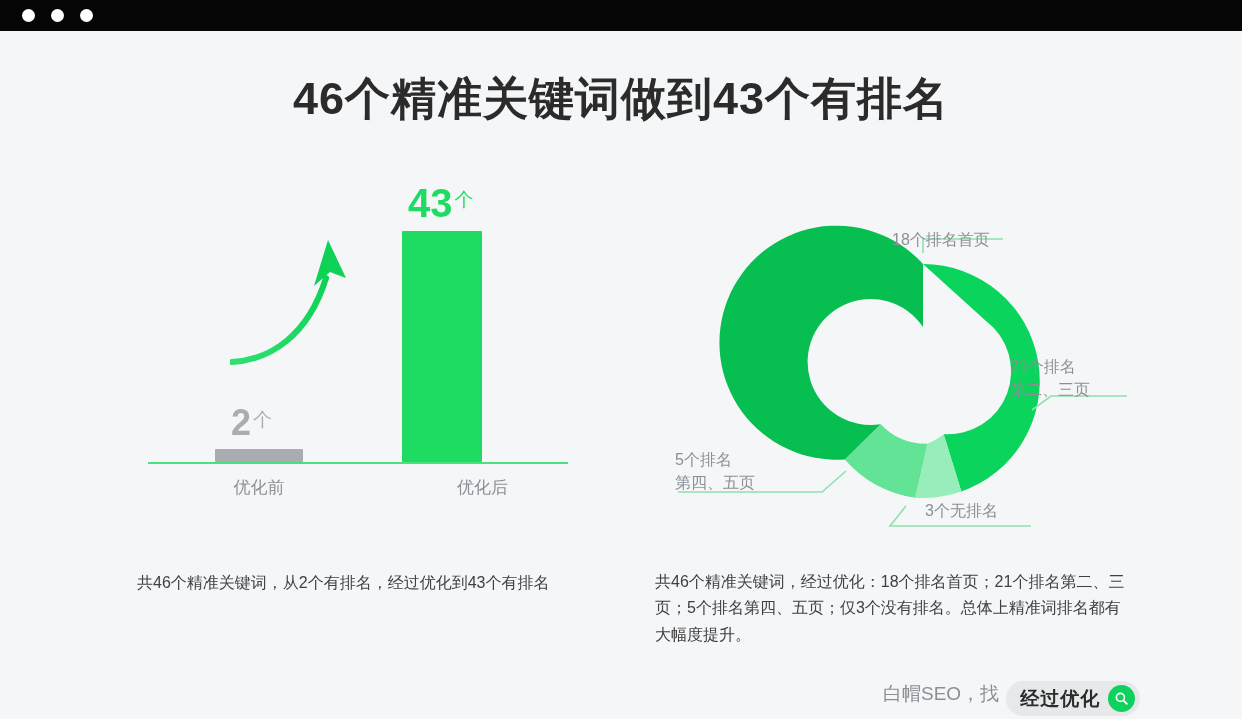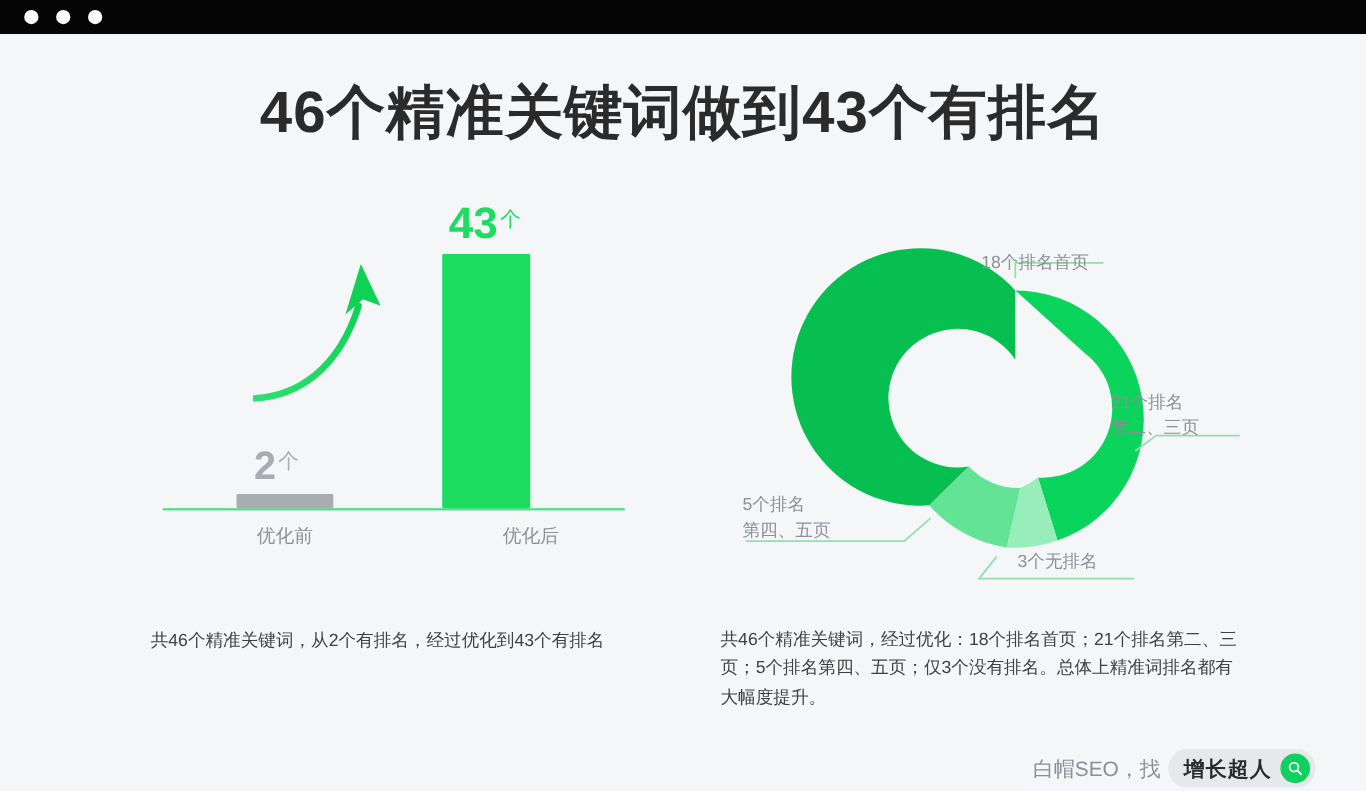--- a/index.html
+++ b/index.html
@@ -20,21 +20,21 @@
 
   
   .slide {
     position:absolute; top:31px; left:0; width:1242px; height:688px;
     background:#f4f6f8;
   }
 
   .page-title {
     position:absolute; top:42px; left:0; width:1242px;
     text-align:center;
-    font-size:53px; font-weight:bold; color:#2b2b2b;
+    font-size:45px; font-weight:bold; color:#2b2b2b;
     letter-spacing:1px; line-height:1.15;
   }
 
   
   .bar-panel { position:absolute; left:130px; top:150px; width:460px; height:380px; }
   .bar-axis {
     position:absolute; left:18px; bottom:97px; width:420px; height:2px;
     background:#4ae07f;
   }
   .bar {
@@ -75,22 +75,22 @@
   .pie-label {
     position:absolute; font-size:16px; color:#8b9096; line-height:1.45; white-space:nowrap;
   }
   .lbl-first  { left:252px; top:47px; }
   .lbl-second { left:370px; top:174px; }
   .lbl-fourth { left:35px; top:267px; text-align:left; }
   .lbl-none   { left:285px; top:318px; }
 
   
   .brand {
-    position:absolute; left:939px; top:650px;
-    display:flex; align-items:center; gap:7px;
+    position:absolute; left:883px; top:650px;
+    display:flex; gap:7px;
     font-size:19px; color:#8b9096;
   }
   .brand-pill {
     display:flex; align-items:center; gap:8px;
     background:#e6e8ea; border-radius:18px;
     padding:4px 5px 4px 14px;
   }
   .brand-pill-text { font-size:19px; color:#2b2b2b; font-weight:bold; letter-spacing:1px; }
   .brand-circle {
     width:27px; height:27px; border-radius:50%; background:#0ed15e;
@@ -186,21 +186,21 @@
       <div class="pie-label lbl-none">
         <div>3个无排名</div>
       </div>
     </div>
 
     <div class="caption caption-right">共46个精准关键词，经过优化：18个排名首页；21个排名第二、三页；5个排名第四、五页；仅3个没有排名。总体上精准词排名都有大幅度提升。</div>
 
     <div class="brand">
       <span>白帽SEO，找</span>
       <span class="brand-pill">
-        <span class="brand-pill-text">增长超人</span>
+        <span class="brand-pill-text">经过优化</span>
         <span class="brand-circle">
           <svg width="15" height="15" viewBox="0 0 16 16">
             <circle cx="6.8" cy="6.8" r="4.3" fill="none" stroke="#ffffff" stroke-width="1.7"></circle>
             <line x1="10.2" y1="10.2" x2="13.6" y2="13.6" stroke="#ffffff" stroke-width="1.9" stroke-linecap="round"></line>
           </svg>
         </span>
       </span>
     </div>
 
   </div>

